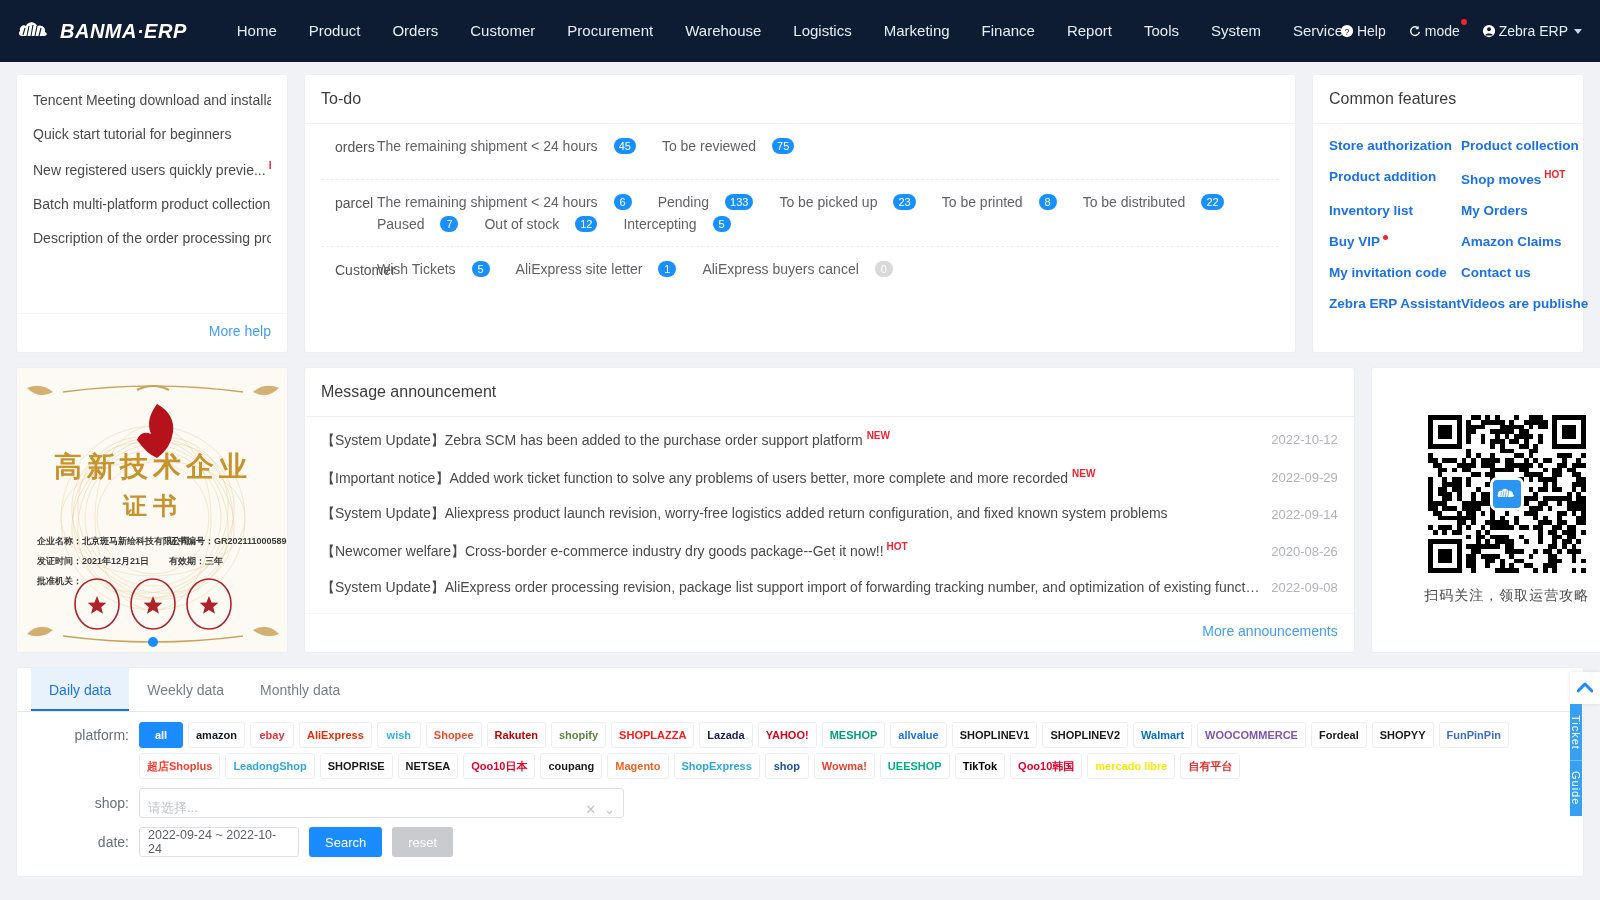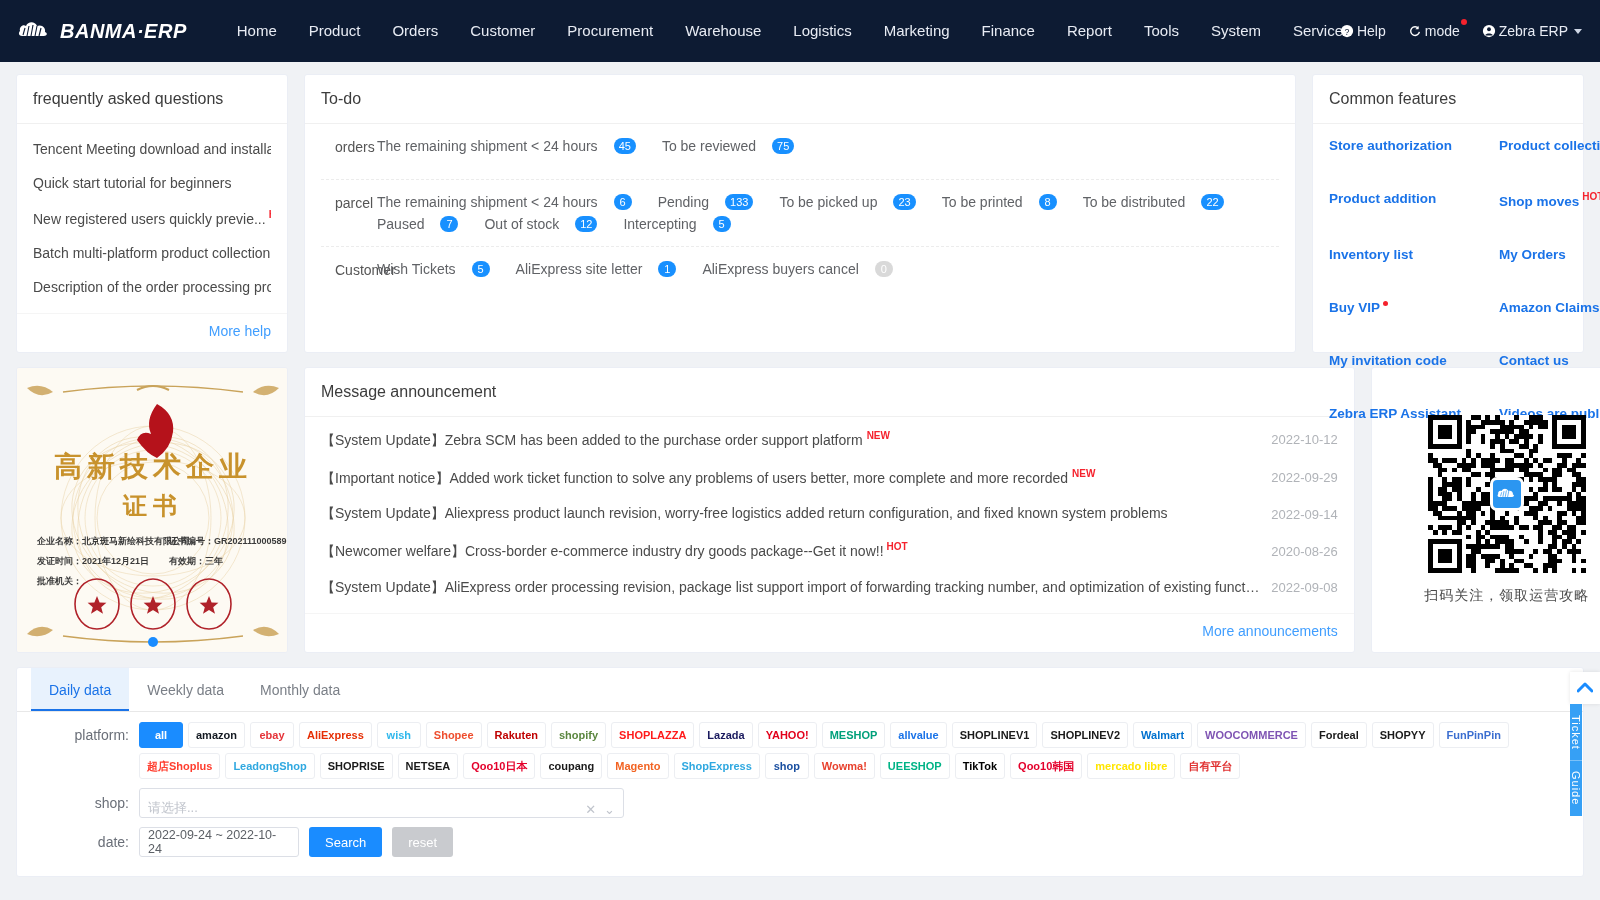--- a/index.html
+++ b/index.html
@@ -192,21 +192,20 @@
   }
   .badge.zero { background: #d9d9d9; color: #fff; }
 
   
   .cf-grid {
     display: grid;
     grid-template-columns: 1fr 1fr;
     row-gap: 16px;
     column-gap: 0;
     padding: 14px 16px 18px 16px;
-    gap: 38px;
   }
   .cf-link {
     color: #1a73e8;
     font-size: 13.5px;
     font-weight: bold;
     text-decoration: none;
     white-space: nowrap;
     position: relative;
     cursor: pointer;
   }
@@ -481,21 +480,20 @@
     </span>
   </div>
 </div>
 
 <div class="page">
 
   <div class="grid-row">
 
     <div class="col-left">
       <div class="card" style="height:279px;display:flex;flex-direction:column;">
-        <div class="card-head">frequently asked questions</div>
         <div class="card-body" style="flex:1;">
           <ul class="faq-list" id="faq-list">
               <li><span>Tencent Meeting download and installati...</span></li>
               <li><span>Quick start tutorial for beginners</span></li>
               <li><span>New registered users quickly previe...</span><span class="tag-hot">HOT</span></li>
               <li><span>Batch multi-platform product collection</span></li>
               <li><span>Description of the order processing proc...</span></li>
             </ul>
         </div>
         <div class="card-foot">

